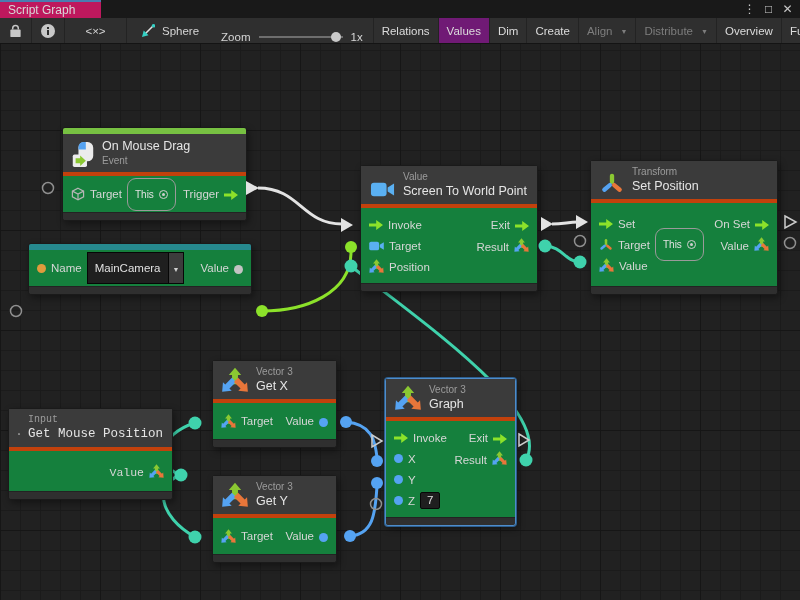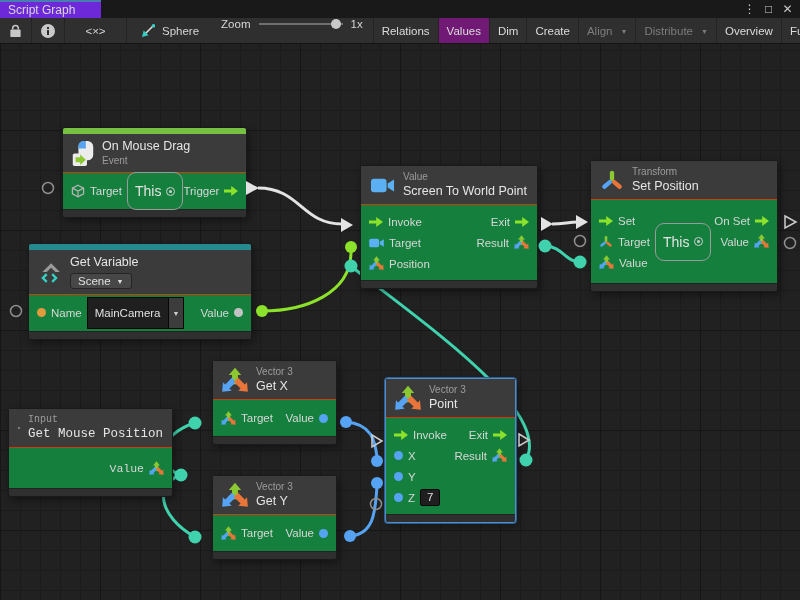--- a/index.html
+++ b/index.html
@@ -2,33 +2,33 @@
 <html><head>
 <meta charset="utf-8">
 <style>
   * { margin:0; padding:0; box-sizing:border-box; }
   html,body { width:800px; height:600px; overflow:hidden; background:#191919;
     font-family:"Liberation Sans", sans-serif; -webkit-font-smoothing:antialiased; }
   #app { position:relative; width:800px; height:600px; }
 
   
   .tabbar { position:absolute; left:0; top:0; right:0; height:18px; background:#191919; display:flex; align-items:stretch; }
-  .tab { display:flex; align-items:center; padding:0 26px 0 8px; background:#6d28d9; border-top:2px solid #4a7cb0; color:#d9d9d9; font-size:12px; }
+  .tab { display:flex; align-items:center; padding:0 26px 0 8px; background:#be185d; border-top:2px solid #4a7cb0; color:#d9d9d9; font-size:12px; }
   .win-controls { margin-left:auto; display:flex; align-items:center; gap:2px; padding-right:4px; }
   .win-btn { color:#c9c9c9; font-size:12px; width:17px; text-align:center; line-height:16px; }
 
   
   .toolbar { position:absolute; left:0; top:18px; right:0; height:26px; background:#2f2f2f; border-bottom:1px solid #141414; display:flex; align-items:stretch; font-size:11.5px; color:#d6d6d6; }
   .tcell { display:flex; align-items:center; justify-content:center; border-right:1px solid #232323; padding:0 9px; }
   .tb-btn { display:flex; align-items:center; gap:5px; border-left:1px solid #232323; padding:0 8px; color:#dcdcdc; white-space:nowrap; }
   .tb-btn.active { background:#701a75; }
   .tb-btn.disabled { color:#7d7d7d;gap:8px; }
   .caret { font-size:7px; line-height:1; transform:translateY(1px); }
   .crumb { display:flex; align-items:center; gap:7px; padding:0 12px 0 14px; }
-  .zoom-area { display:flex; align-items:flex-start; gap:8px; padding:0 10px; }
+  .zoom-area { display:flex; align-items:flex-end; gap:8px; padding:0 10px; }
   .slider { position:relative; width:84px; height:12px; }
   .slider-track { position:absolute; left:0; right:0; top:5px; height:2px; background:#6e6e6e; }
   .slider-handle { position:absolute; right:2px; top:1px; width:10px; height:10px; border-radius:50%; background:#c9c9c9; }
   .spacer { flex:1; }
 
   
   .canvas { position:absolute; left:0; top:44px; width:800px; height:556px; background-color:#212121;
     background-image:
       linear-gradient(#161616 1px, transparent 1px),
       linear-gradient(90deg, #161616 1px, transparent 1px),
@@ -38,34 +38,34 @@
     background-position:0 -14px,0 0,0 -14px,0 0; }
 
   svg.layer { position:absolute; left:0; top:0; width:800px; height:600px; pointer-events:none; }
   #wires-under { z-index:1; } #wires-over { z-index:3; }
 
   
   .node { position:absolute; z-index:2; background:#343434; border:1px solid #1a1a1a; border-radius:3px;
     box-shadow:2px 3px 7px rgba(0,0,0,.4); }
   .node.selected { border-color:#4f8cc9; box-shadow:0 0 0 1px #2c5e8f, 2px 3px 7px rgba(0,0,0,.4); }
   .color-bar { height:6px; border-radius:2px 2px 0 0; }
-  .n-header { background:#3b3b3b; display:flex; align-items:center; gap:8px; padding:5px 9px; border-bottom:1px solid #c2410c; }
+  .n-header { background:#3b3b3b; display:flex; align-items:flex-end; gap:8px; padding:5px 9px; border-bottom:4px solid #c2410c; }
   .n-cat { font-size:10px; color:#9c9c9c; line-height:1.25; }
   .n-title { font-size:12.5px; color:#e5e5e5; line-height:1.25; white-space:nowrap; }
   .n-ports { background:#15803d; padding:4px 0; }
   .prow { display:flex; align-items:center; justify-content:space-between; padding:0 8px; height:21px; font-size:11.5px; color:#d6d6d6; }
   .prow.tall { height:28px; } .prow.taller { height:32px; }
   .pl,.pr { display:flex; align-items:center; gap:5px; white-space:nowrap; }
-  .pr { margin-left:auto; }
+  .pr { margin-left:auto;align-items:flex-end; }
   .n-footer { height:8px; background:#2f2f2f; border-top:1px solid #232323; border-radius:0 0 3px 3px; }
 
   .dot { width:9px; height:9px; border-radius:50%; display:inline-block; }
   .dot.blue{background:#55a3f2} .dot.orange{background:#e09b3d} .dot.gray{background:#c3c3c3}
 
-  .pill { display:inline-flex; align-items:center; gap:5px; border:1px solid #9a9a9a; border-radius:9px; padding:10px 7px; font-size:14px; color:#e2e2e2; background:transparent; }
+  .pill { display:inline-flex; align-items:center; gap:5px; border:1px solid #9a9a9a; border-radius:9px; padding:10px 7px; font-size:10px; color:#e2e2e2; background:transparent; }
   .tgt { width:9px; height:9px; border:1.4px solid #cfcfcf; border-radius:50%; display:inline-flex; align-items:center; justify-content:center; }
   .tgt::after { content:""; width:3px; height:3px; background:#cfcfcf; border-radius:50%; }
 
   .mini-drop { display:inline-flex; align-items:center; gap:6px; background:#474747; border:1px solid #252525; border-radius:3px; padding:1px 7px; font-size:11.5px; color:#e0e0e0; margin-top:2px; }
   .combo { display:inline-flex; align-items:stretch; }
   .combo-text { background:#1f1f1f; border:1px solid #060606; padding:9px 7px; font-size:11.5px; color:#e0e0e0; min-width:72px; }
   .combo-btn { background:#3c3c3c; border:1px solid #060606; border-left:none; padding:0 4px; display:flex; align-items:center; color:#cfcfcf; }
   .zfield { background:#1f1f1f; border:1px solid #070707; border-radius:2px; padding:0 6px; font-size:11.5px; color:#e0e0e0; line-height:15px; }
 </style>
 </head>
@@ -240,32 +240,20 @@
               <use href="#flowarr" fill="#8ce22a"></use>
             </svg>
         </span>
       </div>
     </div>
     <div class="n-footer"></div>
   </div>
 
   <div class="node" style="left:28px; top:243px; width:224px;">
     <div class="color-bar" style="background:#26898e"></div>
-    <div class="n-header">
-      <svg width="24" height="24" viewBox="0 0 20 22">
-          <use href="#getvar"></use>
-        </svg>
-      <div>
-        <div class="n-title">Get Variable</div>
-        <span class="mini-drop">
-          <span>Scene</span>
-          <span class="caret">▼</span>
-        </span>
-      </div>
-    </div>
     <div class="n-ports">
       <div class="prow tall">
         <span class="pl">
           <span class="dot orange"></span>
           <span>Name</span>
           <span class="combo">
             <span class="combo-text">MainCamera</span>
             <span class="combo-btn">
                 <span class="caret">▼</span>
               </span>
@@ -463,21 +451,21 @@
     <div class="n-footer"></div>
   </div>
 
   <div class="node selected" style="left:385px; top:378px; width:131px;">
     <div class="n-header">
       <svg width="26" height="27" viewBox="0 0 20 21">
           <use href="#vec3"></use>
         </svg>
       <div>
         <div class="n-cat">Vector 3</div>
-        <div class="n-title">Point</div>
+        <div class="n-title">Graph</div>
       </div>
     </div>
     <div class="n-ports" style="padding:6px 0">
       <div class="prow">
         <span class="pl">
           <svg width="14" height="10" viewBox="0 0 14 10">
               <use href="#flowarr" fill="#8ce22a"></use>
             </svg>
           <span>Invoke</span>
         </span>

